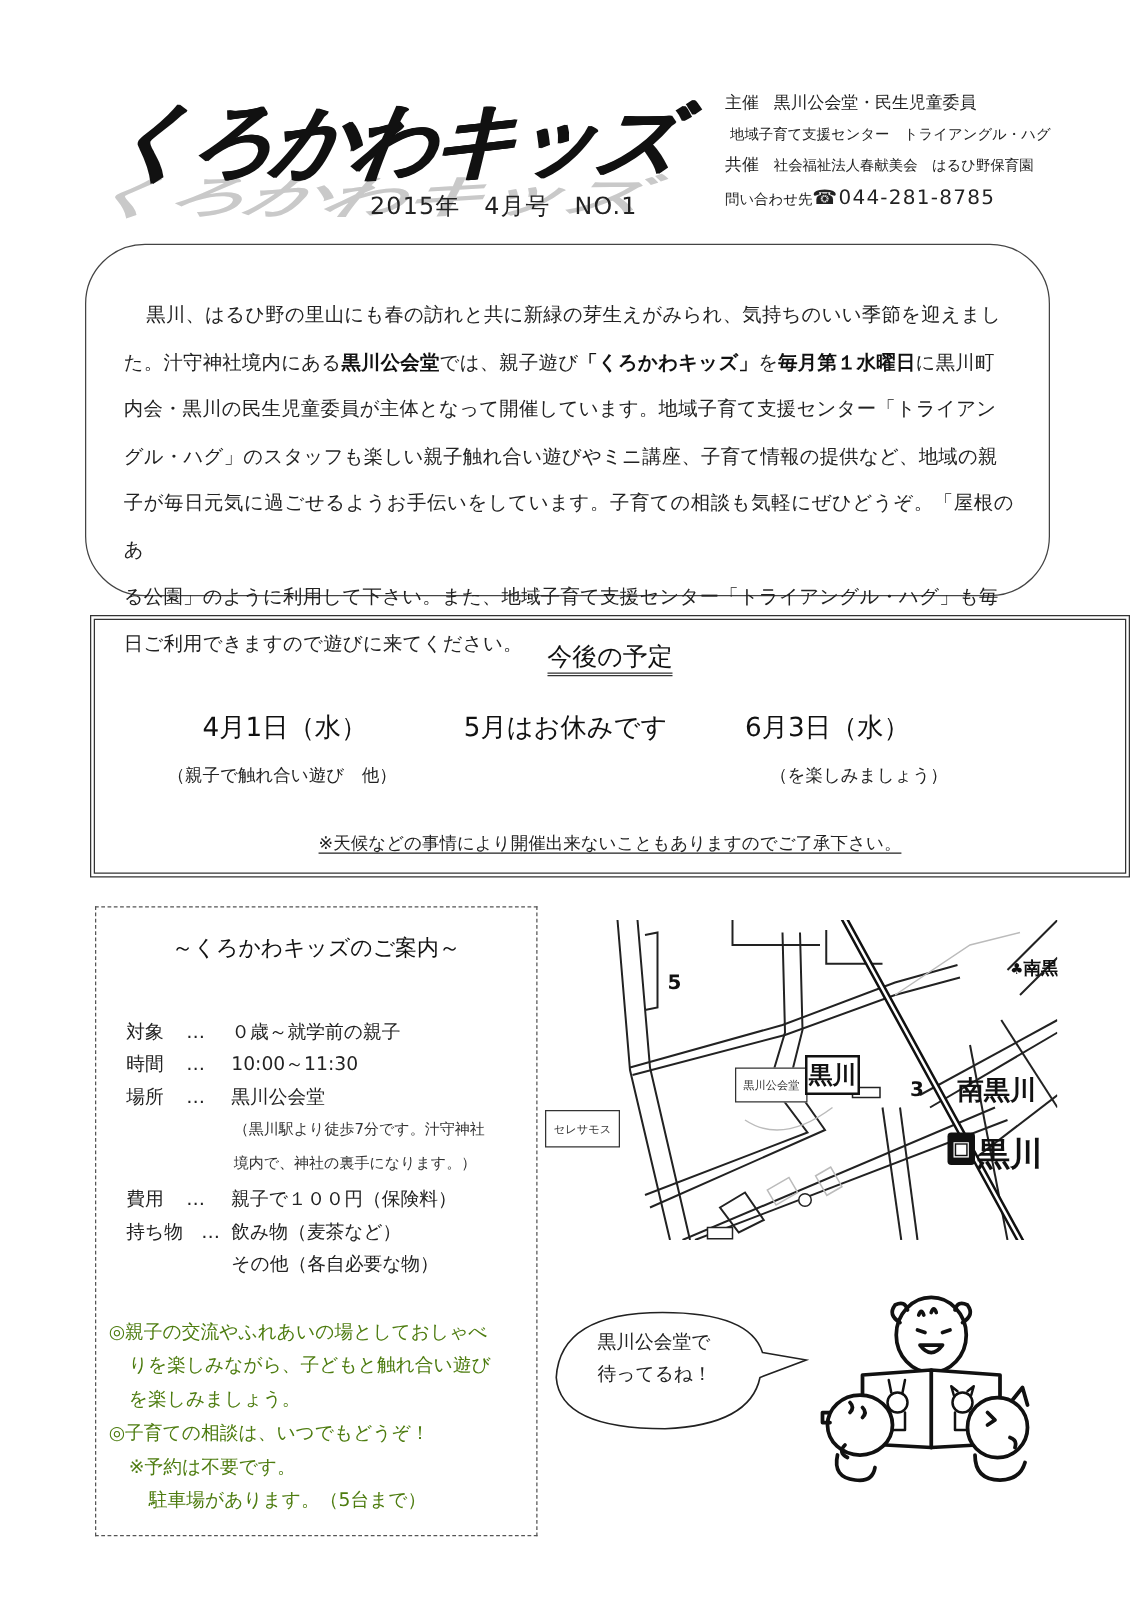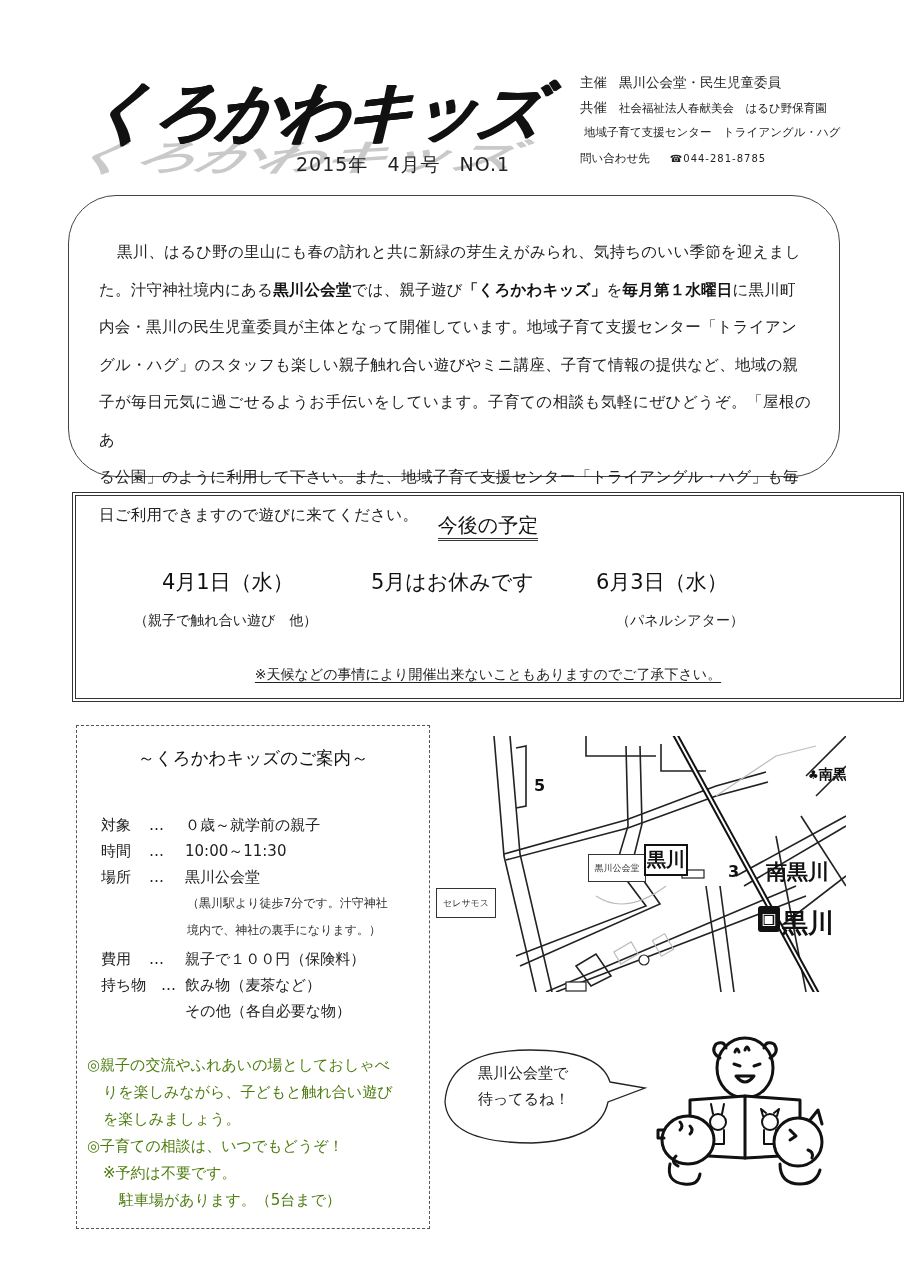--- a/index.html
+++ b/index.html
@@ -25,21 +25,21 @@
     .issue-line {
       left: 296px; top: 152px; font-size: 19px; letter-spacing: 1px; color: #222; white-space: nowrap;
     }
     .issue-line span { margin-right: 12px; }
 
     .org-block { left: 580px; top: 70px; width: 300px; font-size: 13.5px; color: #222; }
     .org-row { height: 25px; line-height: 25px; white-space: nowrap; }
     .org-row .lbl { display: inline-block; margin-right: 12px; }
     .org-row.sm { font-size: 11.5px; }
     .org-row .sm-txt { font-size: 11.5px; }
-    .org-row .phone { font-size: 10px; letter-spacing: 1px; margin-left: 20px; }
+    .org-row .phone { font-size: 16px; letter-spacing: 1px; margin-left: 0; }
 
     
     .intro-box {
       left: 68px; top: 195px; width: 772px; height: 282px;
       border: 1.5px solid #444; border-radius: 48px; box-sizing: border-box;
       padding: 38px 28px 0 30px;
     }
     .intro-text { font-size: 15.5px; line-height: 37.5px; color: #222; text-align: justify; letter-spacing: 0.2px; }
     .intro-text b { font-weight: bold; color: #111; }
     .intro-text .indent { display: inline-block; width: 18px; }
@@ -109,25 +109,25 @@
 <div class="abs issue-line">
   <span>2015年</span>
   <span>4月号</span>
   <span>NO.1</span>
 </div>
 
 <div class="abs org-block">
   <div class="org-row">
     <span class="lbl">主催</span><span>黒川公会堂・民生児童委員</span>
   </div>
+  <div class="org-row sm" style="padding-left:4px;">
+    <span>地域子育て支援センター　トライアングル・ハグ</span>
+  </div>
   <div class="org-row">
     <span class="lbl">共催</span><span class="sm-txt">社会福祉法人春献美会　はるひ野保育園</span>
-  </div>
-  <div class="org-row sm" style="padding-left:4px;">
-    <span>地域子育て支援センター　トライアングル・ハグ</span>
   </div>
   <div class="org-row">
     <span class="sm-txt">問い合わせ先</span><span class="phone">☎044-281-8785</span>
   </div>
 </div>
 
 <div class="abs intro-box">
   <div class="intro-text">
     <span class="indent"></span><span>黒川、はるひ野の里山にも春の訪れと共に新緑の芽生えがみられ、気持ちのいい季節を迎えまし</span><br>
     <span>た。汁守神社境内にある</span><b>黒川公会堂</b><span>では、親子遊び</span><b>「くろかわキッズ」</b><span>を</span><b>毎月第１水曜日</b><span>に黒川町</span><br>
@@ -140,21 +140,21 @@
 </div>
 
 <div class="abs sched-box">
   <div class="sched-title"><span>今後の予定</span></div>
 
   <div class="sched-date" style="left:86px;">4月1日（水）</div>
   <div class="sched-date" style="left:295px;">5月はお休みです</div>
   <div class="sched-date" style="left:520px;">6月3日（水）</div>
 
   <div class="sched-sub" style="left:58px;">（親子で触れ合い遊び　他）</div>
-  <div class="sched-sub" style="left:540px;">（パネルシアター）</div>
+  <div class="sched-sub" style="left:540px;">（を楽しみましょう）</div>
 
   <div class="sched-note"><span>※天候などの事情により開催出来ないこともありますのでご了承下さい。</span></div>
 </div>
 
 <div class="abs guide-box">
   <div class="guide-title">～くろかわキッズのご案内～</div>
 
   <div class="guide-row" style="top:86px;">
     <span class="k">対象</span><span class="d">…</span><span class="v">０歳～就学前の親子</span>
   </div>

